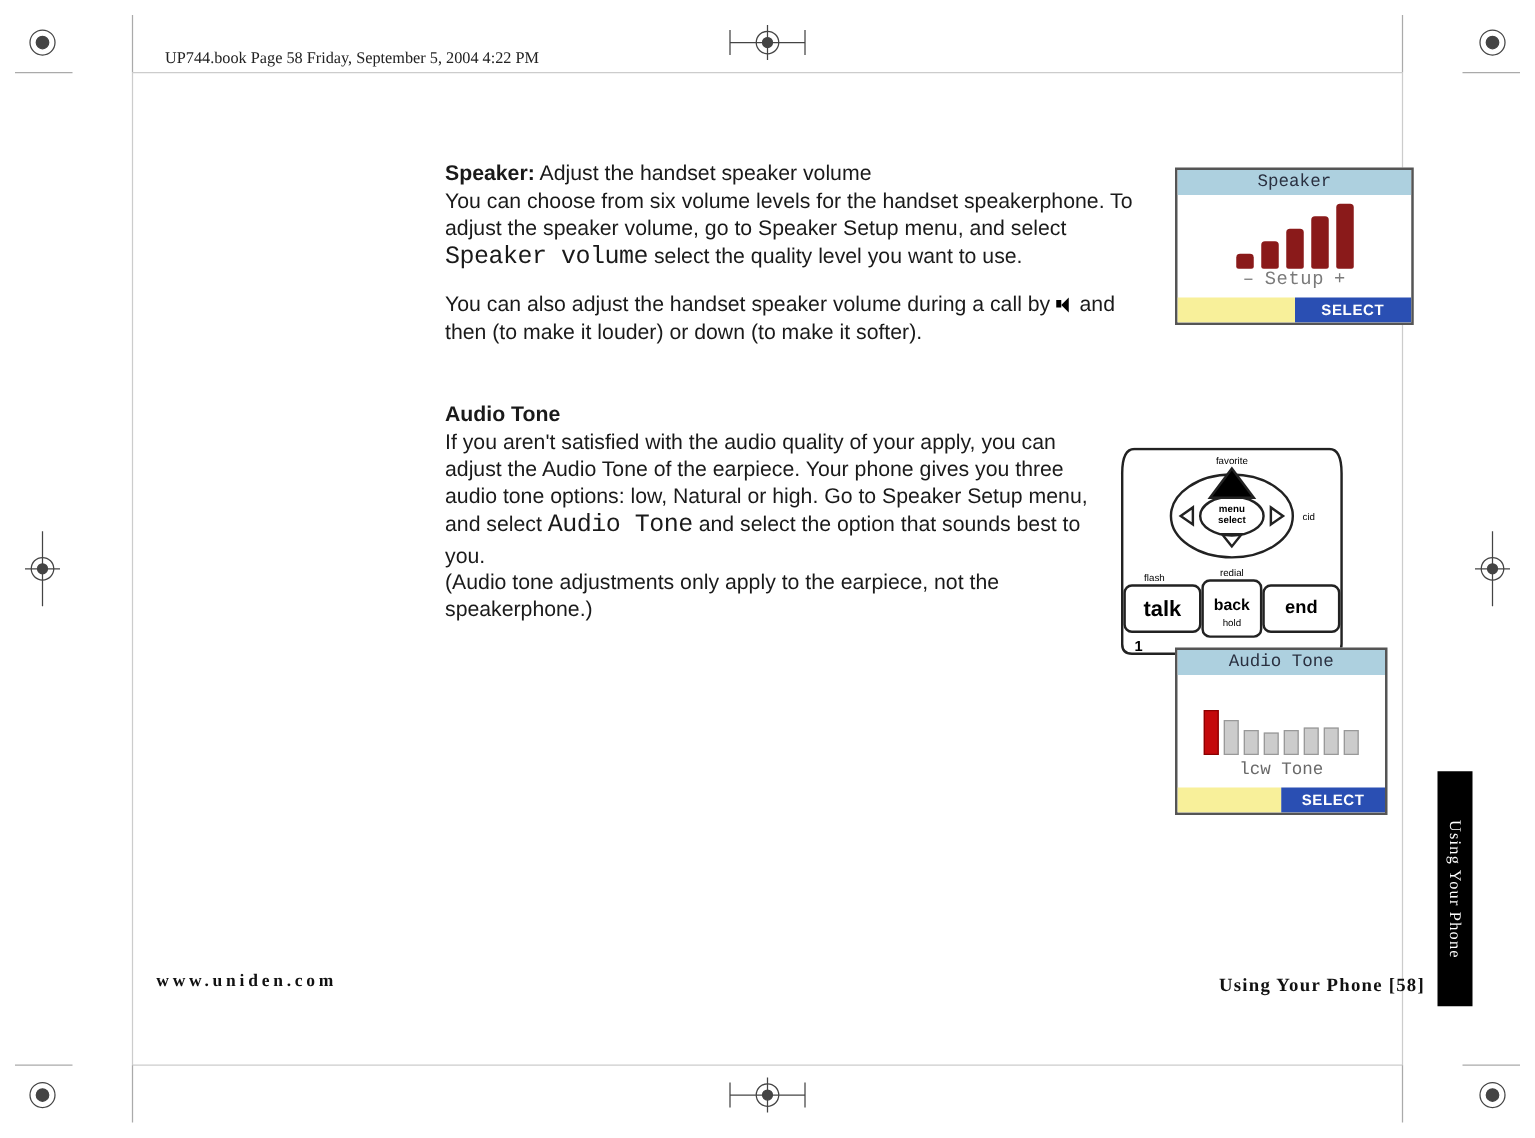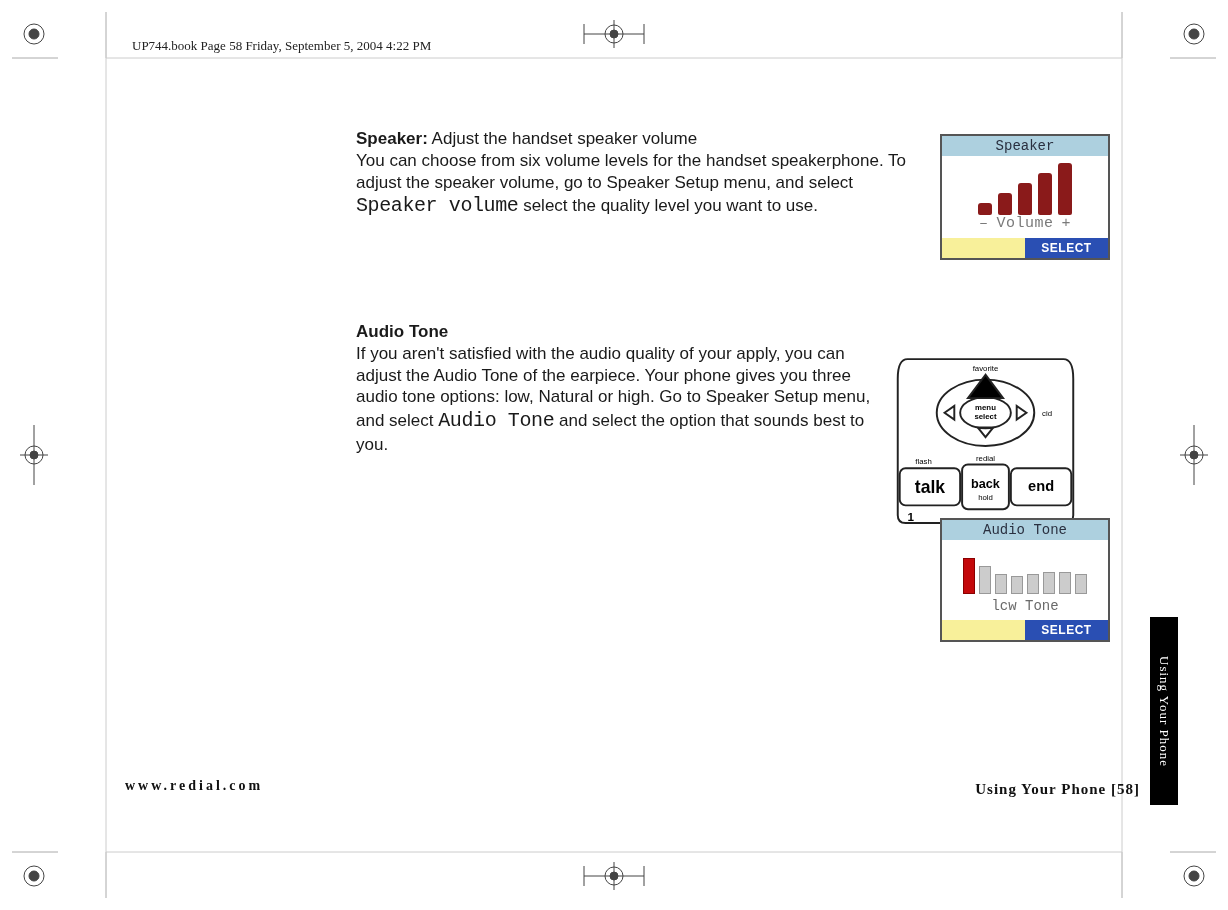--- a/index.html
+++ b/index.html
@@ -233,42 +233,46 @@
   </g>
 </svg>
 
 <div class="meta-line">UP744.book  Page 58  Friday, September 5, 2004  4:22 PM</div>
 
 <div class="content">
   <p>
     <span class="bold">Speaker:</span><span> Adjust the handset speaker volume</span><br>
     <span>You can choose from six volume levels for the handset speakerphone. To adjust the speaker volume, go to Speaker Setup menu, and select </span><span class="mono">Speaker volume</span><span> select the quality level you want to use.</span>
   </p>
+  <p style="margin-top:14px">
+    <span>You can also adjust the handset speaker volume during a call by </span><span class="speaker-icon"></span><span> and then (to make it louder) or down (to make it softer).</span>
+  </p>
 </div>
 
 <div class="section2-text">
   <p>
     <span class="bold">Audio Tone</span><br>
     <span>If you aren't satisfied with the audio quality of your apply, you can adjust the Audio Tone of the earpiece. Your phone gives you three audio tone options: low, Natural or high. Go to Speaker Setup menu, and select </span><span class="mono">Audio Tone</span><span> and select the option that sounds best to you.</span><br>
+    <span>(Audio tone adjustments only apply to the earpiece, not the speakerphone.)</span>
   </p>
 </div>
 
-<div class="fig" style="top:134px; left:940px; width:170px;">
+<div class="fig" style="top:134px; left:940px; width:191px;">
   <div class="titlebar">Speaker</div>
   <div class="body">
     <div class="vol-bars">
       <div class="bar" style="height:12px"></div>
       <div class="bar" style="height:22px"></div>
       <div class="bar" style="height:32px"></div>
       <div class="bar" style="height:42px"></div>
       <div class="bar" style="height:52px"></div>
     </div>
     <div class="vol-label">
       <span>–</span>
-      <span>Volume</span>
+      <span>Setup</span>
       <span>+</span>
     </div>
   </div>
   <div class="footer">
     <div class="left"></div>
     <div class="right">SELECT</div>
   </div>
 </div>
 
 <div class="handset">
@@ -302,35 +306,35 @@
     <text x="157" y="135" font-size="15" text-anchor="middle" font-family="Arial" font-weight="900">end</text>
     <text x="100" y="132" font-size="13" text-anchor="middle" font-family="Arial" font-weight="700">back</text>
     <text x="100" y="145" font-size="8" text-anchor="middle" font-family="Arial">hold</text>
 
     <text x="20" y="166" font-size="12" font-family="Arial" font-weight="700">1</text>
   </svg>
 </div>
 
 <div class="fig" style="top:518px; left:940px; width:170px;">
   <div class="titlebar">Audio Tone</div>
-  <div class="body" style="height:80px">
+  <div class="body" style="height:90px">
     <div class="eq-bars">
       <div class="ebar sel" style="height:36px"></div>
       <div class="ebar" style="height:28px"></div>
       <div class="ebar" style="height:20px"></div>
       <div class="ebar" style="height:18px"></div>
       <div class="ebar" style="height:20px"></div>
       <div class="ebar" style="height:22px"></div>
       <div class="ebar" style="height:22px"></div>
       <div class="ebar" style="height:20px"></div>
     </div>
     <div class="tone-label">lcw Tone</div>
   </div>
   <div class="footer">
     <div class="left"></div>
     <div class="right">SELECT</div>
   </div>
 </div>
 
 <div class="sidetab">Using Your Phone</div>
 
-<div class="footer-url">www.redial.com</div>
+<div class="footer-url">www.uniden.com</div>
 <div class="footer-page">Using Your Phone [58]</div>
 
 </body></html>

